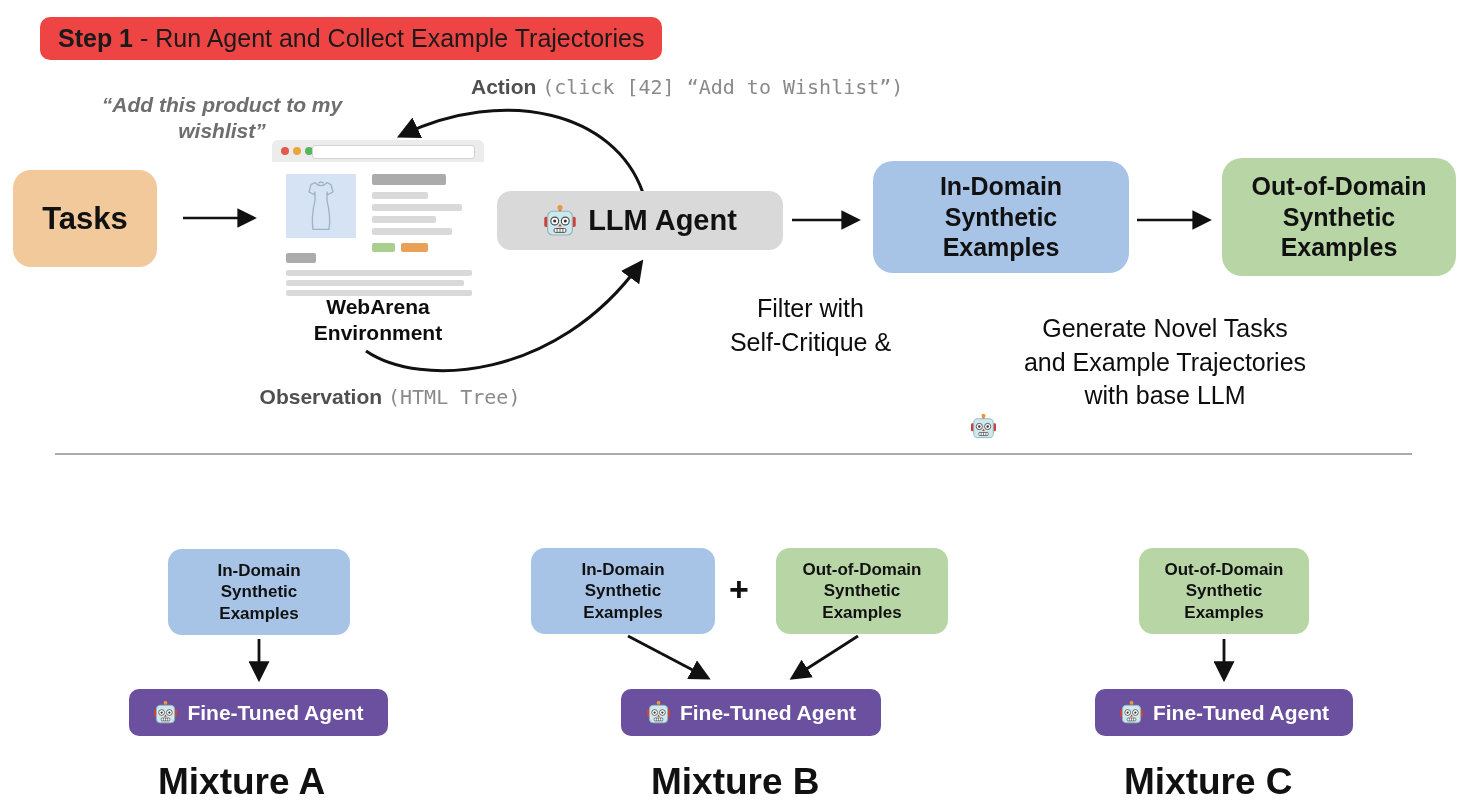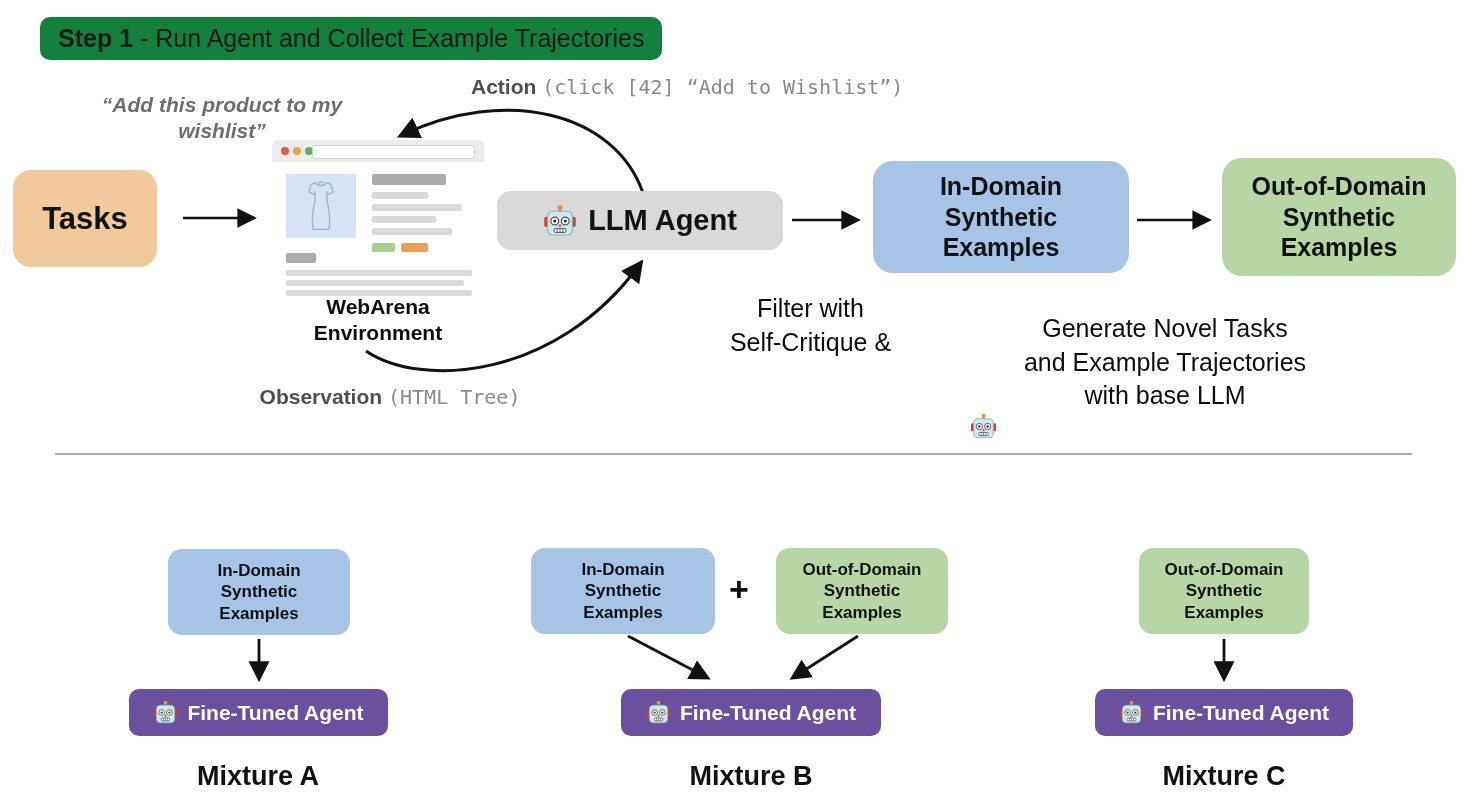--- a/index.html
+++ b/index.html
@@ -3,21 +3,21 @@
 <meta charset="utf-8">
 <style>
   html,body{margin:0;padding:0;background:#fff;}
   .canvas{
     position:relative;width:1468px;height:806px;background:#ffffff;
     font-family:"Liberation Sans", sans-serif;color:#111;overflow:hidden;
   }
   .abs{position:absolute;}
   svg.overlay{position:absolute;left:0;top:0;pointer-events:none;}
   .pill-header{
-    background:#15803d;border-radius:10px;padding:7px 18px;
+    background:#ef4444;border-radius:10px;padding:7px 18px;
     font-size:25px;color:#1a1a1a;white-space:nowrap;
   }
   .pill-header b{font-weight:bold;}
   .quote{
     font-size:21px;font-weight:bold;font-style:italic;color:#6E6E6E;
     text-align:center;line-height:1.25;margin-left:28px;
   }
   .io-line{font-size:21px;white-space:nowrap;}
   .io-line .lbl{font-weight:bold;color:#4F4F4F;}
   .io-line .code{font-family:"DejaVu Sans Mono", monospace;color:#8A8A8A;font-size:20px;}
@@ -30,21 +30,21 @@
   .blue-box{background:#A7C4E7;}
   .green-box{background:#B8D5A6;}
   .big-data{font-size:25px;line-height:1.22;border-radius:20px;}
   .small-data{font-size:17px;line-height:1.26;border-radius:14px;}
   .purple-box{
     background:#6A509F;color:#fff;border-radius:10px;font-size:21px;gap:9px;
   }
   .note{font-size:25px;color:#0d0d0d;text-align:center;line-height:1.34;}
   .note span{display:block;}
   .env-label{font-size:21px;font-weight:bold;text-align:center;line-height:1.25;color:#0d0d0d;}
-  .mix-label{font-size:27px;font-weight:bold;text-align:center;}
+  .mix-label{font-size:37px;font-weight:bold;}
   .plus{font-size:34px;font-weight:bold;}
   .robot{display:inline-block;vertical-align:middle;}
   
   .browser{background:#fff;}
   .b-bar{position:absolute;left:0;top:0;width:100%;height:22px;background:#ECECEC;border-radius:6px 6px 0 0;}
   .dot{position:absolute;top:7px;width:8px;height:8px;border-radius:50%;}
   .urlbar{position:absolute;left:40px;top:5px;right:9px;height:12px;background:#fff;border:1px solid #D2D2D2;border-radius:3px;}
   .ph{position:absolute;background:#D9D9D9;border-radius:2px;}
   .ph.dark{background:#ABABAB;}
   .imgbox{position:absolute;background:#D6E3F4;display:flex;align-items:center;justify-content:center;}

